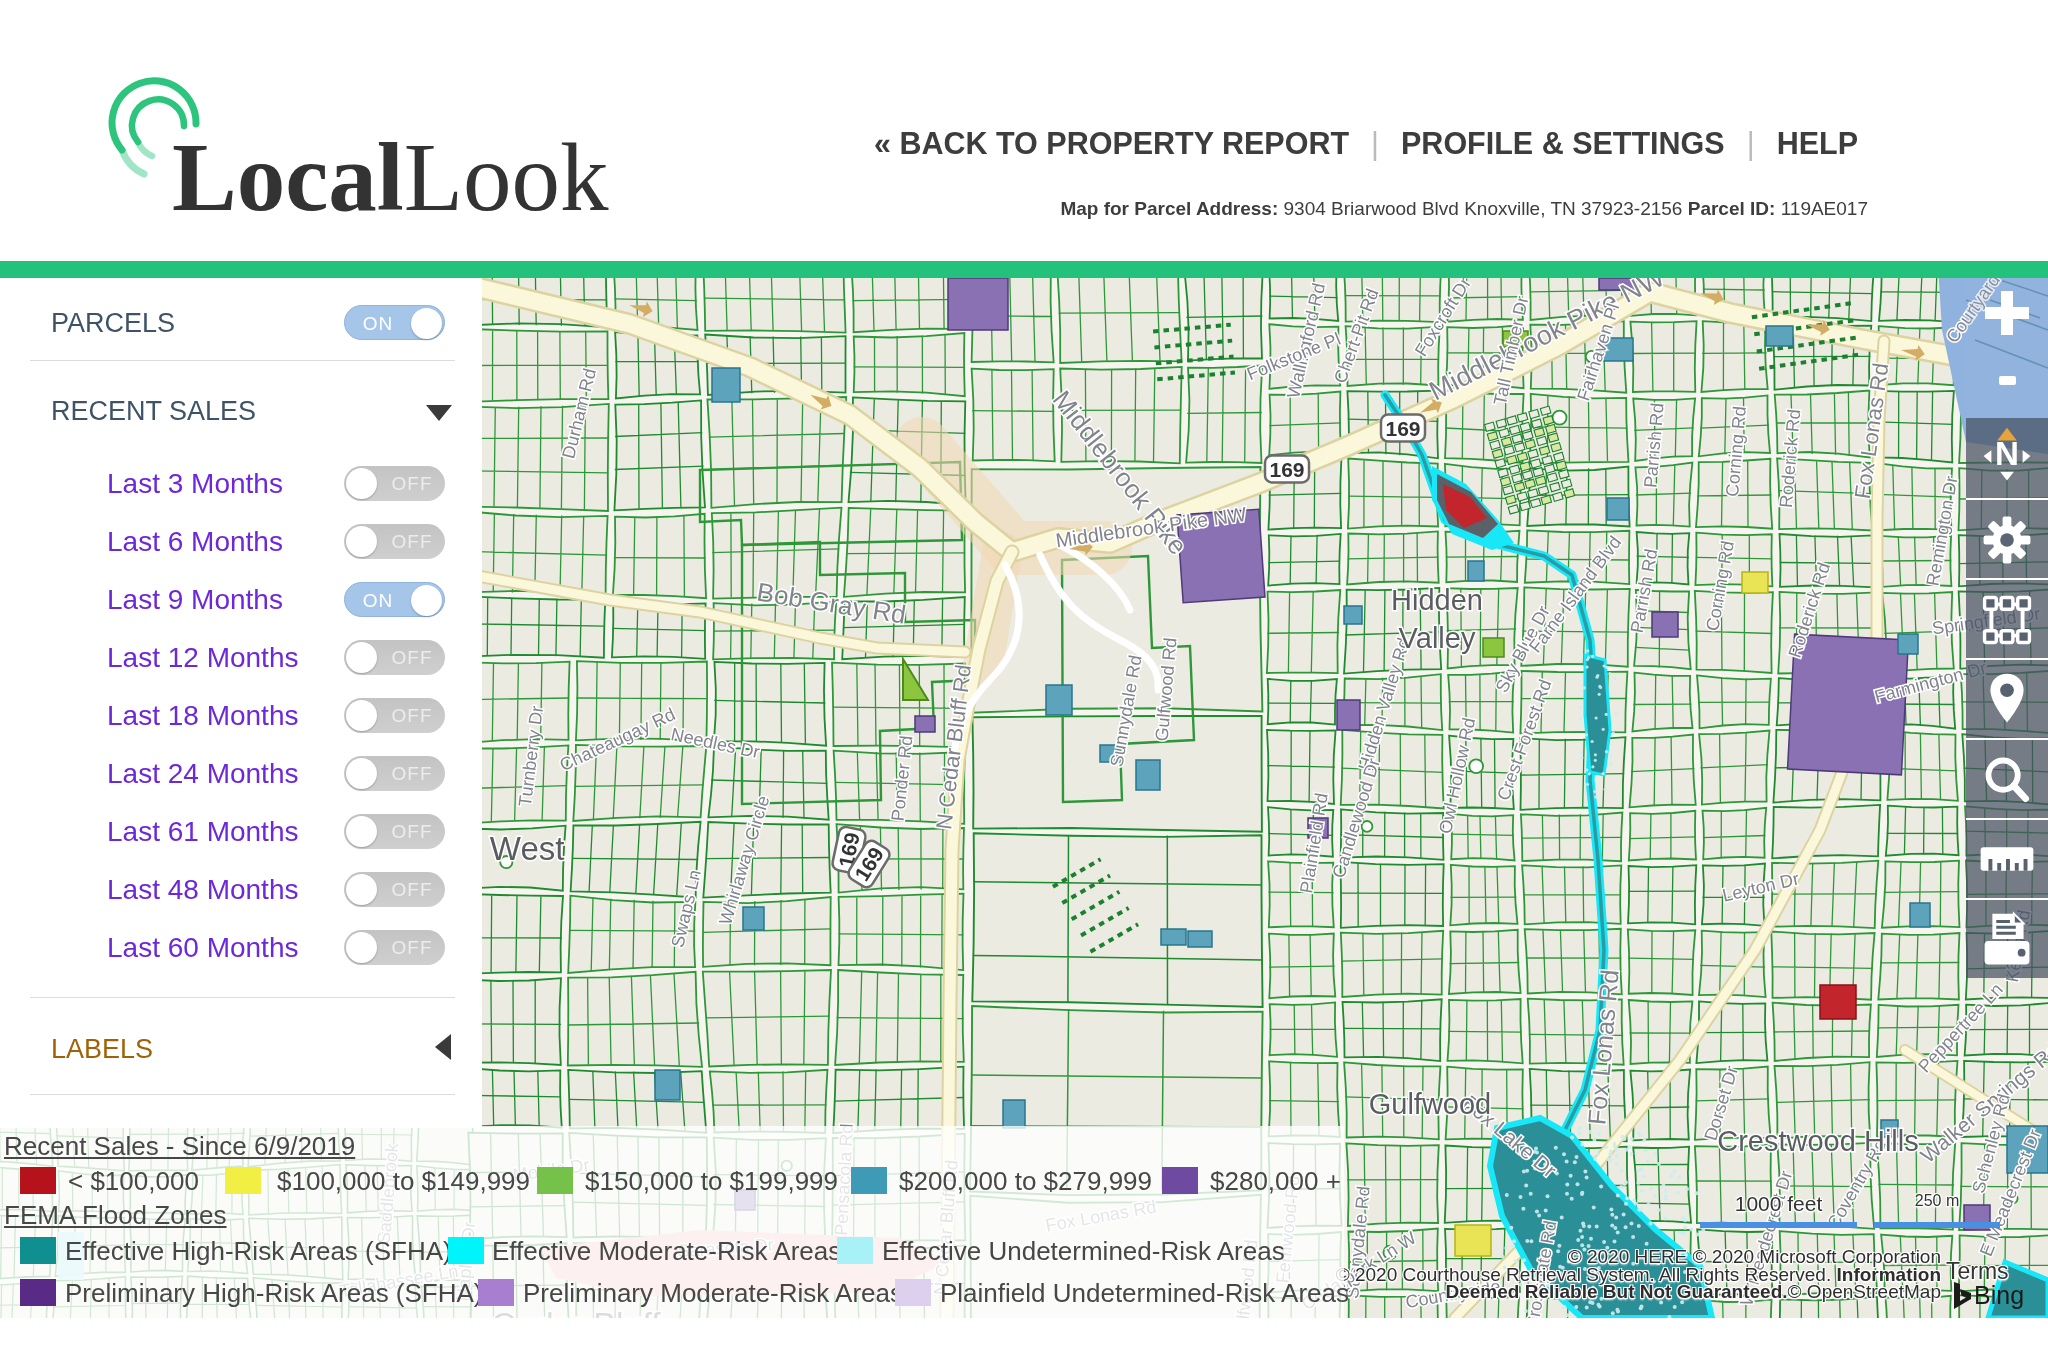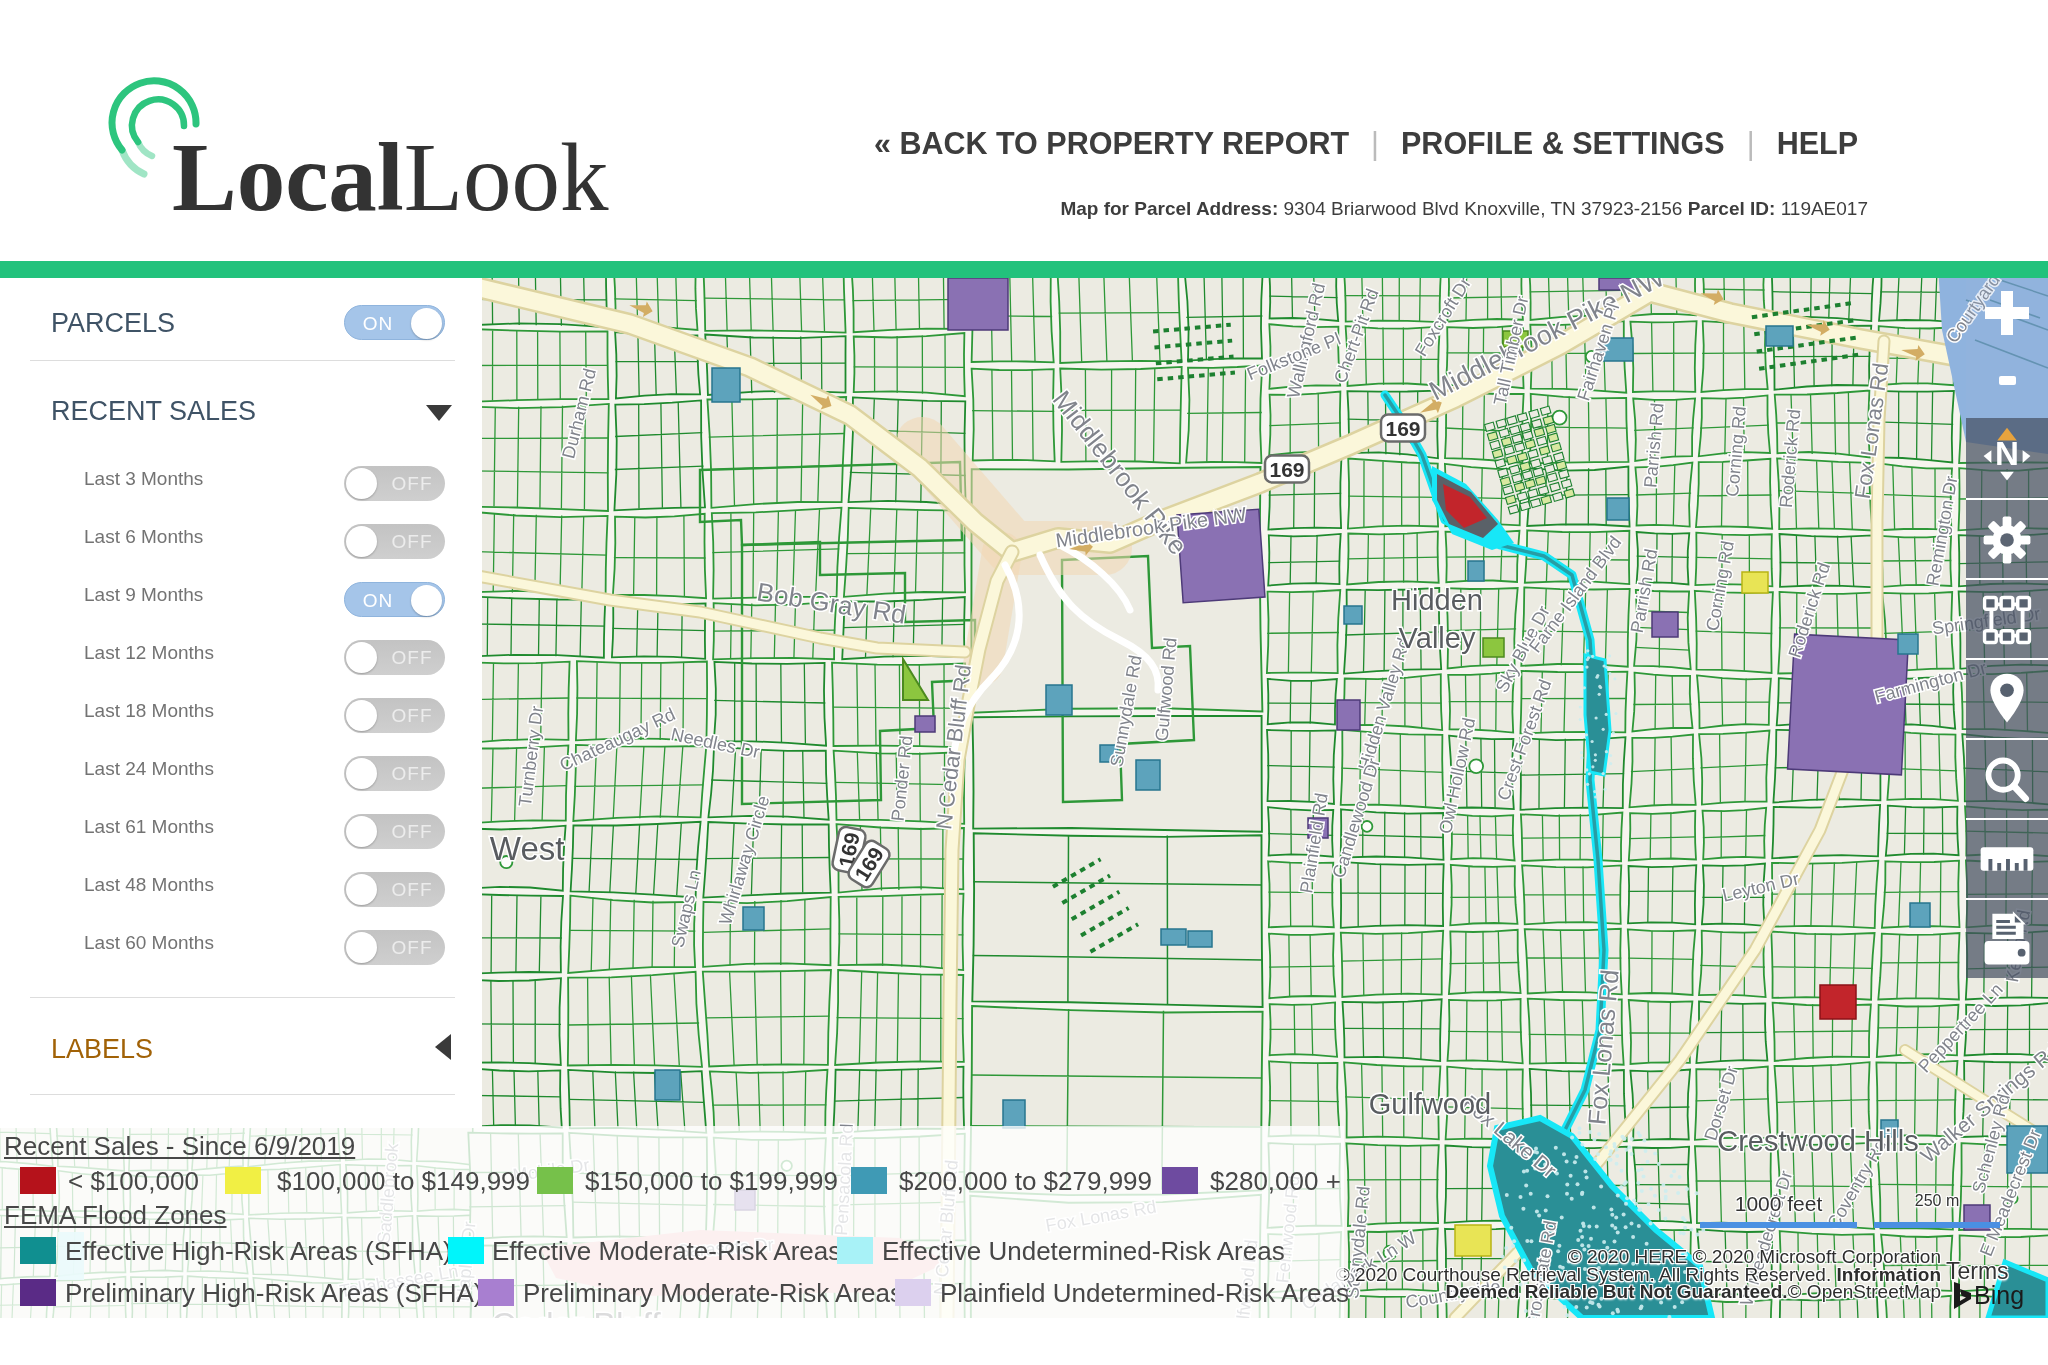--- a/index.html
+++ b/index.html
@@ -4,21 +4,21 @@
 html,body{width:2048px;height:1365px;background:#fff;font-family:"Liberation Sans",sans-serif;overflow:hidden;position:relative}
 .abs{position:absolute}
 .toggle{position:absolute;width:101px;height:35px;border-radius:18px}
 .toggle .knob{position:absolute;top:2px;width:31px;height:31px;border-radius:50%;background:#fff;box-shadow:0 1px 2px rgba(0,0,0,.25)}
 .ton{background:#a5c5e9;border:1px solid #8fb4dd}
 .ton .knob{right:2px}
 .ton .lab{position:absolute;left:0;width:66px;text-align:center;top:7px;color:#fff;font-size:19px;letter-spacing:1px}
 .toff{background:linear-gradient(#c3c3c3,#cfcfcf)}
 .toff .knob{left:2px}
 .toff .lab{position:absolute;right:0;width:66px;text-align:center;top:7px;color:#ececec;font-size:19px;letter-spacing:1px}
-.sideitem{position:absolute;left:84px;color:#737373;font-size:19px}
+.sideitem{position:absolute;left:107px;color:#6d28d9;font-size:28px}
 .divider{position:absolute;left:30px;width:425px;border-top:1px solid #dddddd}
 .legtxt{color:#474747;font-size:26px}
 .sw{position:absolute;width:36px;height:27px}
 .halo{text-shadow:-1px -1px 0 #fff,1px -1px 0 #fff,-1px 1px 0 #fff,1px 1px 0 #fff,0 2px 2px #fff}
 </style></head><body>
 <svg class="abs" style="left:0;top:0" width="2048" height="1365" viewBox="0 0 2048 1365">
     <defs>
       <clipPath id="mapclip">
         <rect x="0" y="277" width="2048" height="1041"></rect>
       </clipPath>

